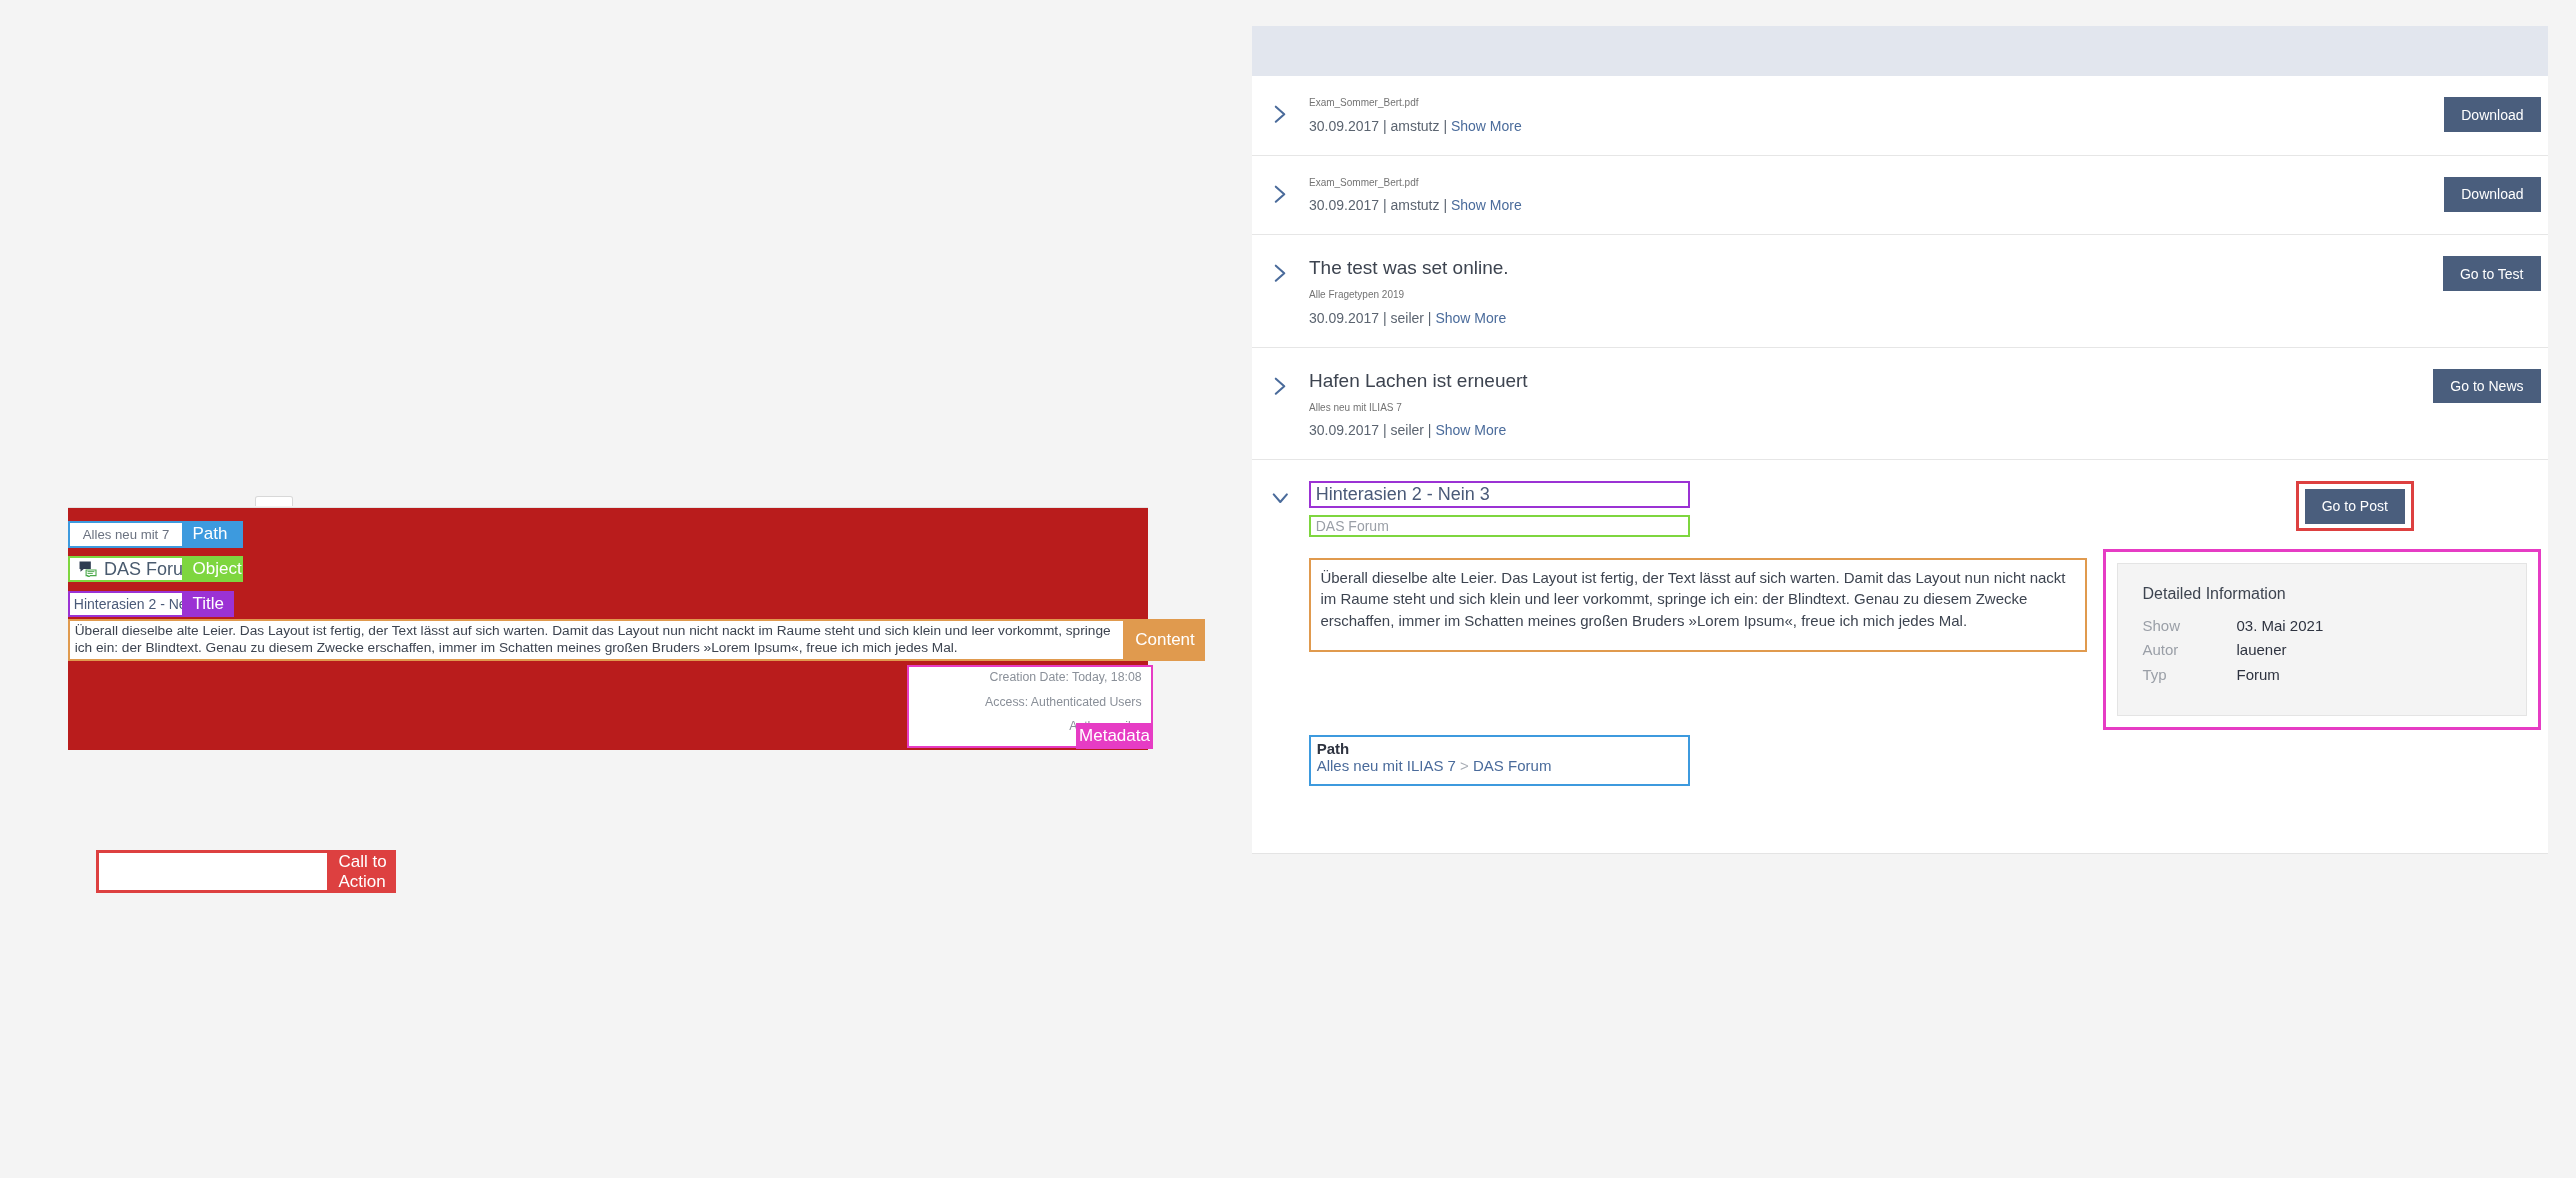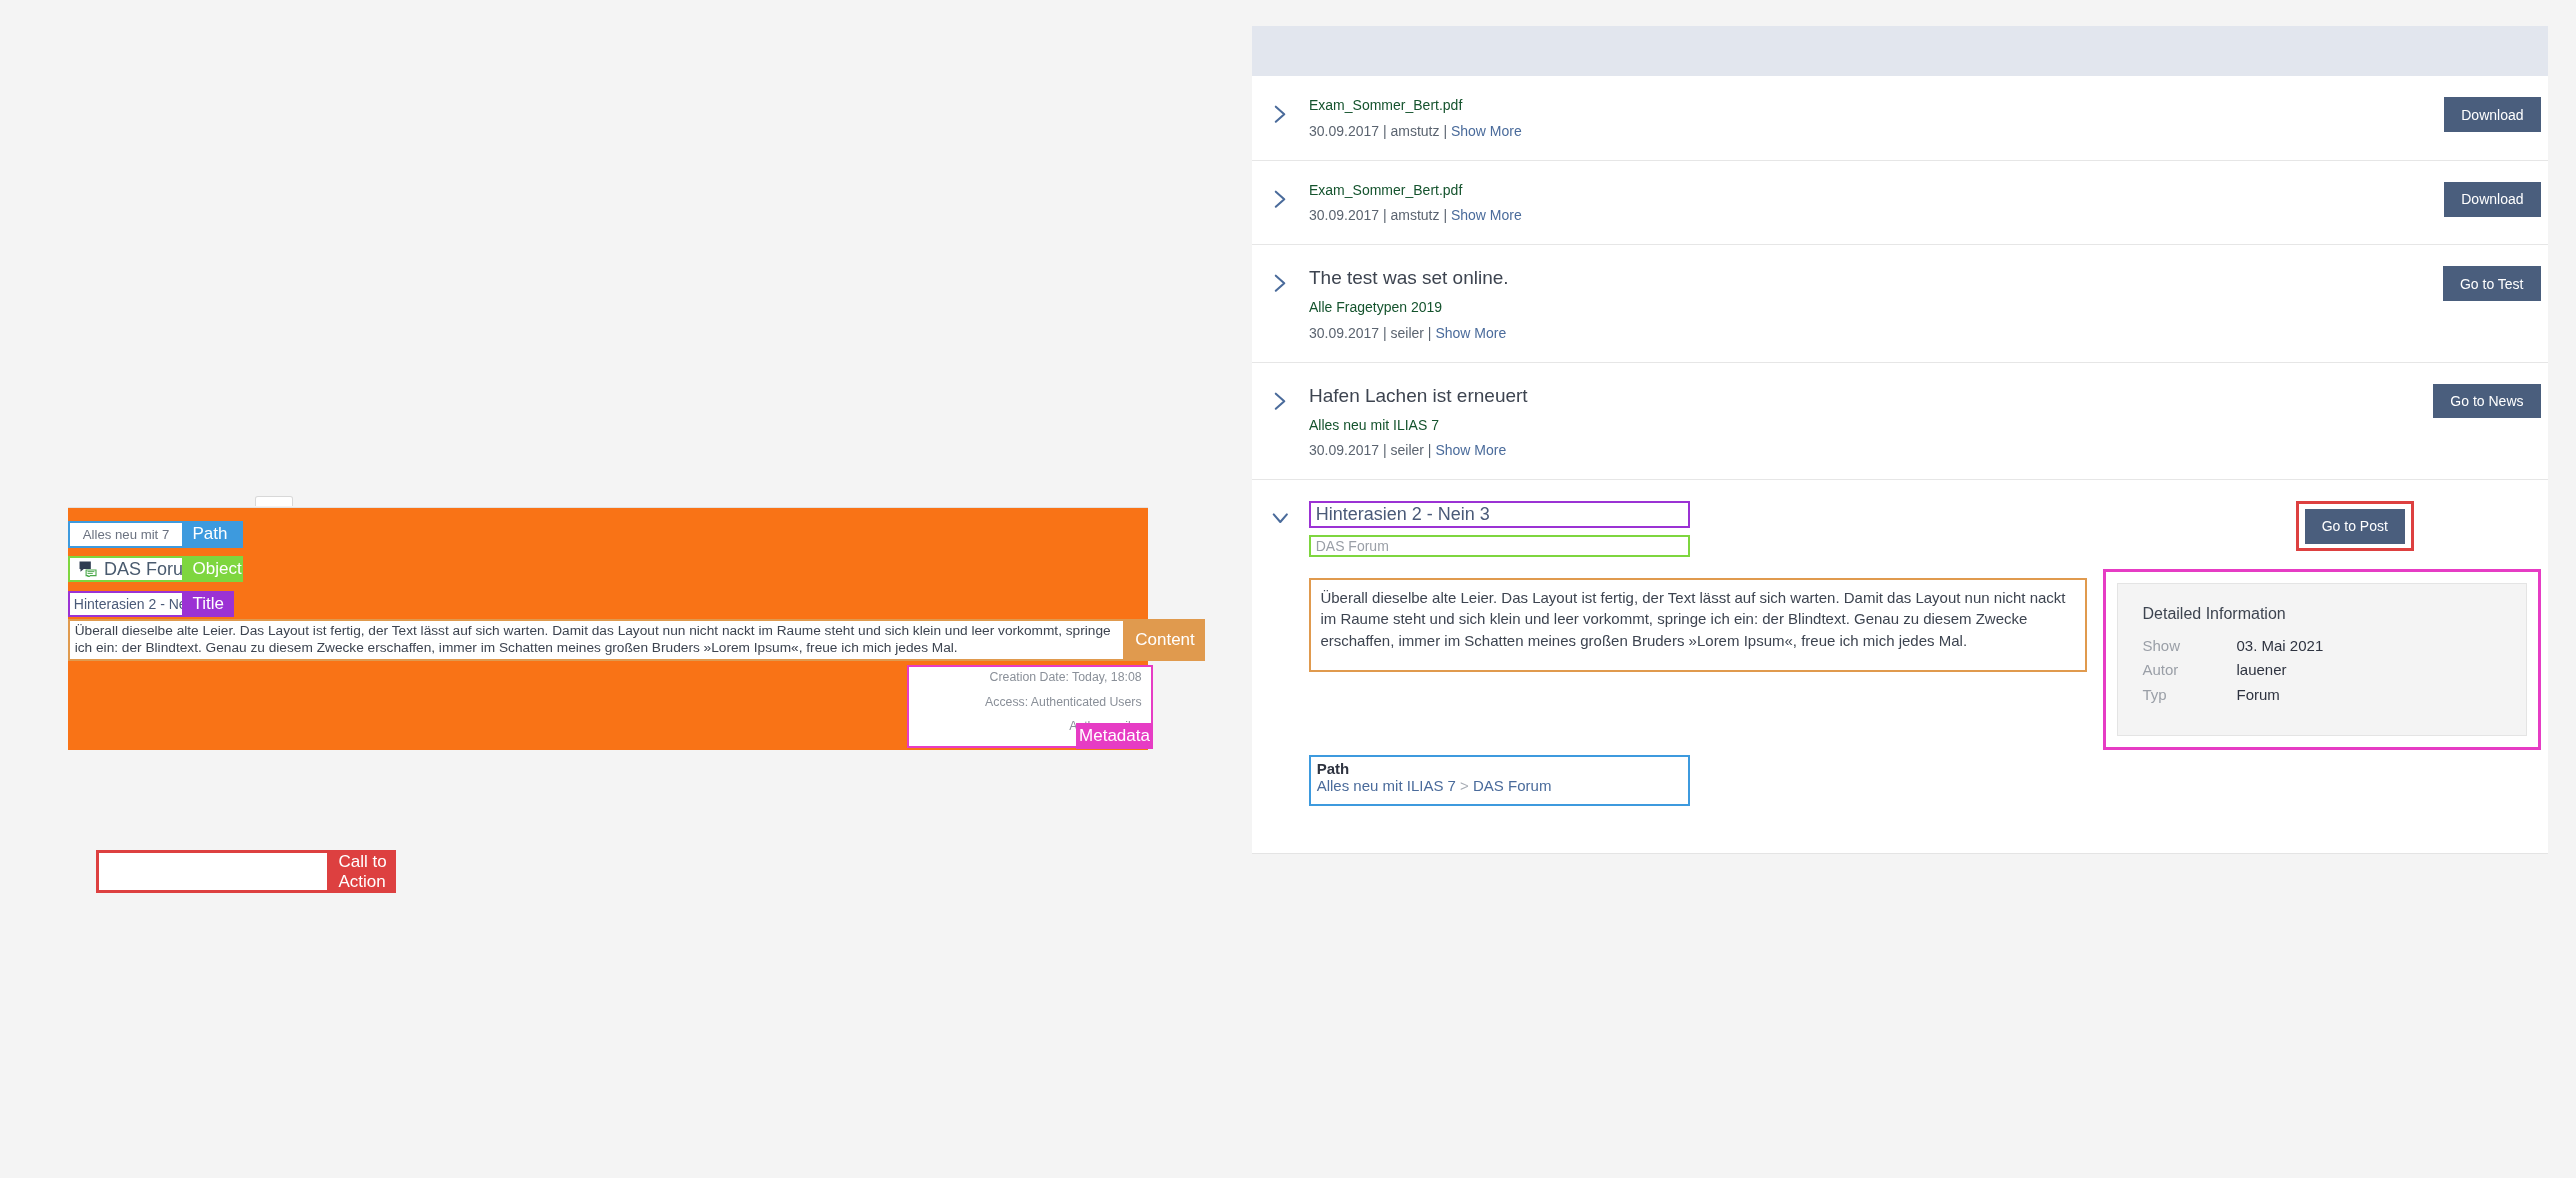--- a/index.html
+++ b/index.html
@@ -8,21 +8,21 @@
     background: #f4f4f4;
     font-family: "Liberation Sans", sans-serif;
     overflow: hidden;
   }
   #stage { position: relative; width: 2576px; height: 1179px; }
 
   
   #left-panel {
     position: absolute; left: 68px; top: 507px;
     width: 1080px; height: 243px;
-    background: #f97316;
+    background: #b91c1c;
     border-top: 1.9px solid #e2e2e2;
     text-decoration: underline;
   }
   #left-panel-notch {
     position: absolute; left: 255px; top: 496px;
     width: 38px; height: 10.4px;
     background: #ffffff;
     border: 0.9px solid #d8d8d8;
     border-bottom: none;
     border-radius: 2.8px 2.8px 0 0;
@@ -155,21 +155,21 @@
     display: flex; justify-content: center;
     padding-top: 3.8px;
     cursor: pointer;
   }
   .notif-body { flex: 1 1 auto; min-width: 0; }
   .notif-title {
     font-size: 19px; color: #3d4450;
     line-height: 1.25; margin-bottom: 9.4px;
   }
   .notif-sub {
-    font-size: 14px; color: #14532d;
+    font-size: 10px; color: #737373;
     margin-bottom: 9.4px;
   }
   .notif-meta {
     font-size: 14px; color: #5b6470;
   }
   .notif-meta a { color: #4a6b9b; text-decoration: none; }
   .notif-action { flex: 0 0 auto; width: 189px; padding-right: 7.5px;
                   display: flex; justify-content: flex-end; }
   .btn-primary {
     background: #4a5e7d; color: #ffffff;

